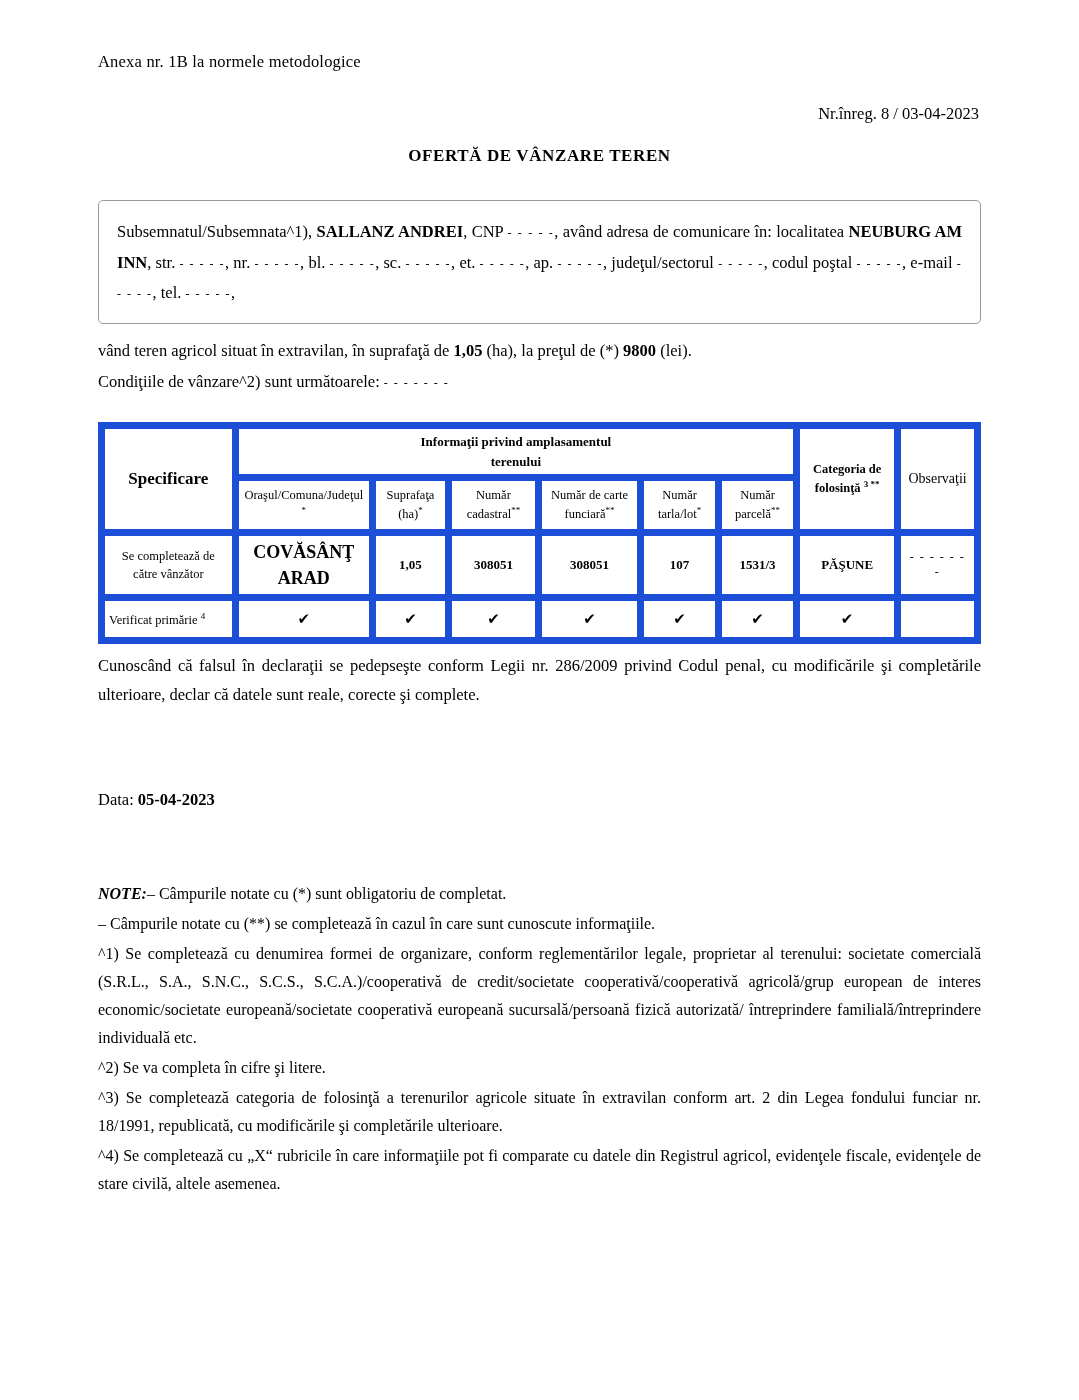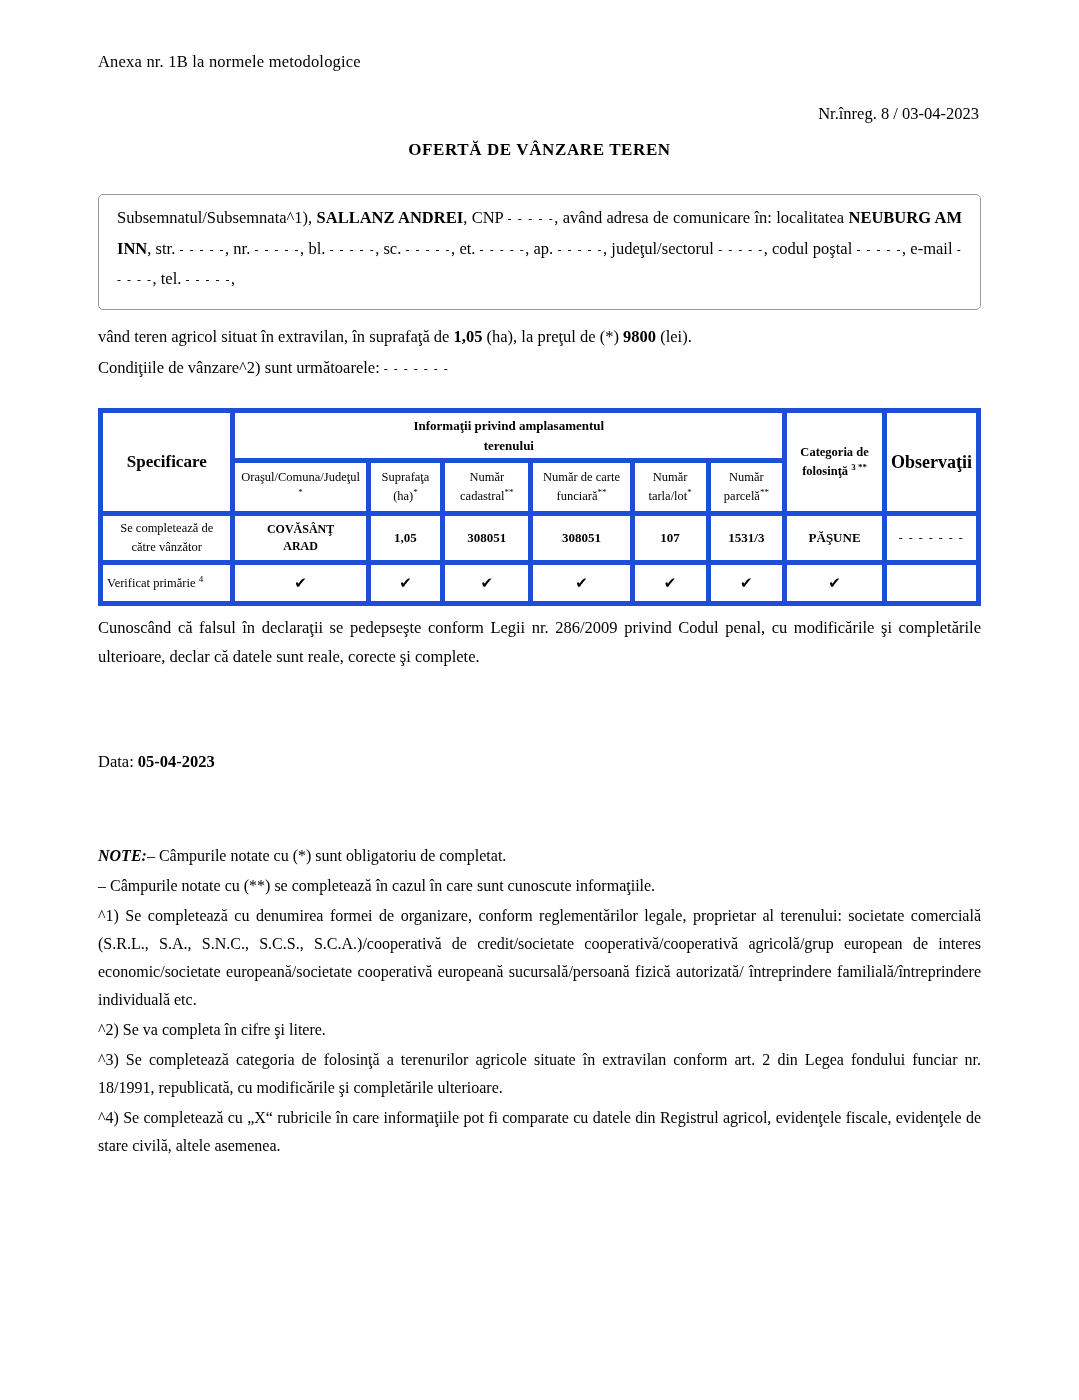--- a/index.html
+++ b/index.html
@@ -34,47 +34,47 @@
     text-align: right;
     font-size: 16.5px;
     margin-top: 32px;
     padding-right: 2px;
   }
   .doc-title {
     text-align: center;
     font-weight: bold;
     font-size: 17px;
     letter-spacing: 0.6px;
-    margin-top: 16px;
+    margin-top: 22px;
   }
   .declarant-box {
     border: 1px solid #9a9a9a;
     border-radius: 5px;
     margin-top: 34px;
-    padding: 8px 18px 14px 18px;
+    padding: 16px 18px 14px 18px;
     font-size: 16.5px;
     line-height: 1.85;
     text-align: justify;
   }
   .declarant-box b { font-weight: bold; }
   .line {
     font-size: 16.5px;
     line-height: 1.78;
   }
   .after-box { margin-top: 12px; }
   .small-sep { margin-top: 2px; }
 
   table.land {
     border-collapse: collapse;
     width: 100%;
     margin-top: 26px;
     font-size: 12.5px;
   }
   table.land td, table.land th {
-    border: 5px solid #1d4ed8;
+    border: 7px solid #1d4ed8;
     padding: 3px 4px;
     text-align: center;
     vertical-align: middle;
   }
   .hdr-group {
     font-weight: bold;
     font-size: 13px;
     padding: 6px 4px;
     line-height: 1.5;
   }
@@ -87,34 +87,34 @@
     line-height: 1.35;
     padding: 5px 3px;
     height: 42px;
   }
   .hdr-cat {
     font-weight: bold;
     font-size: 12.5px;
     line-height: 1.4;
   }
   .hdr-obs {
-    font-weight: bold;
-    font-size: 18px;
+    font-weight: normal;
+    font-size: 14px;
   }
   sup { font-size: 9px; vertical-align: super; }
   .row-label {
     text-align: left;
     font-size: 12.5px;
     line-height: 1.5;
     padding: 8px 6px;
     text-align: justify;
   }
   .val-strong {
     font-weight: bold;
-    font-size: 12px;
+    font-size: 18px;
     line-height: 1.45;
   }
   .val {
     font-weight: bold;
     font-size: 13px;
   }
   .dots { font-size: 12px; letter-spacing: 1.5px; }
   .check { font-size: 15px; }
   .row-verif td { height: 30px; }
 

